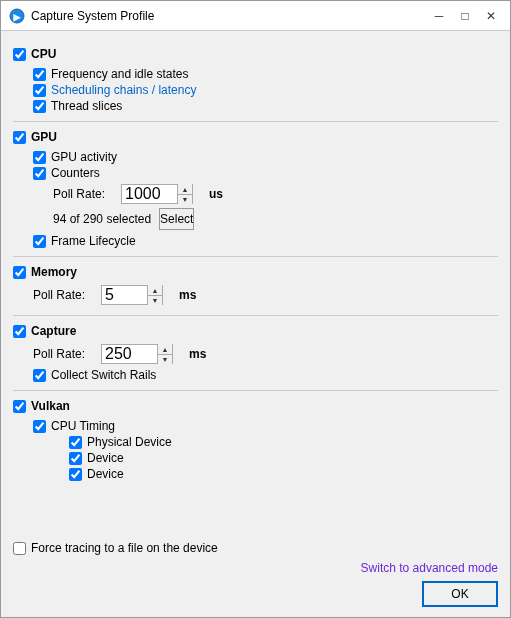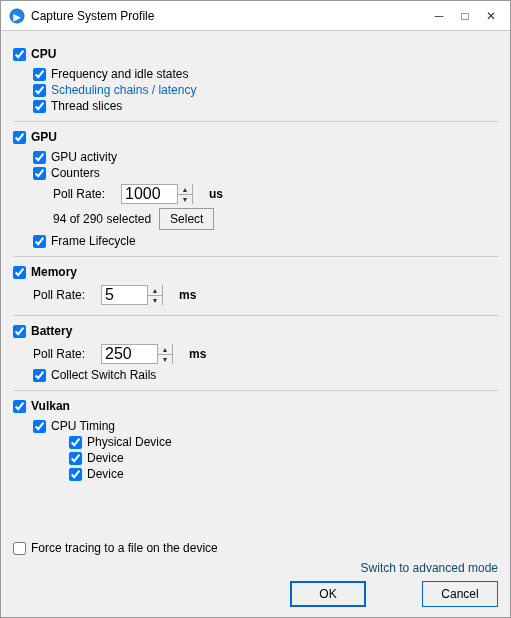--- a/index.html
+++ b/index.html
@@ -154,21 +154,21 @@
 
     .select-row {
       display: flex;
       align-items: center;
       gap: 8px;
       margin: 2px 0 4px 0;
     }
     .select-info { font-size: 12px; color: #000; }
     .select-btn {
       height: 22px;
-      padding: 0 10px;
+      padding: 0 0;
       border: 1px solid #999;
       background: #f0f0f0;
       font-size: 12px;
       cursor: pointer;
       color: #000;
     }
 
     .footer {
       padding: 8px 12px 10px 12px;
       display: flex;
@@ -179,21 +179,21 @@
     .footer-top {
       display: flex;
       align-items: center;
       gap: 5px;
     }
     .footer-link-row {
       display: flex;
       justify-content: flex-end;
     }
     .footer-link {
-      color: #0c4a6e;
+      color: #6d28d9;
       font-size: 12px;
       cursor: pointer;
       text-decoration: none;
       margin-left: 23px;
     }
     .footer-buttons {
       display: flex;
       justify-content: flex-end;
       gap: 8px;
     }
@@ -316,21 +316,21 @@
           </div>
           <span class="unit-label">ms</span>
         </div>
       </div>
     </div>
 
     <div class="section">
       <div class="section-header">
         <div class="checkbox-row">
           <input type="checkbox" checked="" style="">
-          <span class="section-label">Battery</span>
+          <span class="section-label">Capture</span>
         </div>
       </div>
       <div class="indent1">
         <div class="poll-row">
           <span class="poll-label">Poll Rate:</span>
           <div class="spin-box">
             <input type="text" class="spin-input wide" value="250" style="">
             <div class="spin-buttons">
               <button class="spin-btn">▲</button>
               <button class="spin-btn">▼</button>
@@ -379,17 +379,16 @@
   <div class="footer">
     <div class="footer-top">
       <input type="checkbox" style="">
       <span class="checkbox-label">Force tracing to a file on the device</span>
     </div>
     <div class="footer-link-row">
       <a class="footer-link">Switch to advanced mode</a>
     </div>
     <div class="footer-buttons">
       <button class="dialog-btn ok">OK</button>
-      <button class="dialog-btn">Cancel</button>
     </div>
   </div>
 
 </div>
 
 </body></html>

